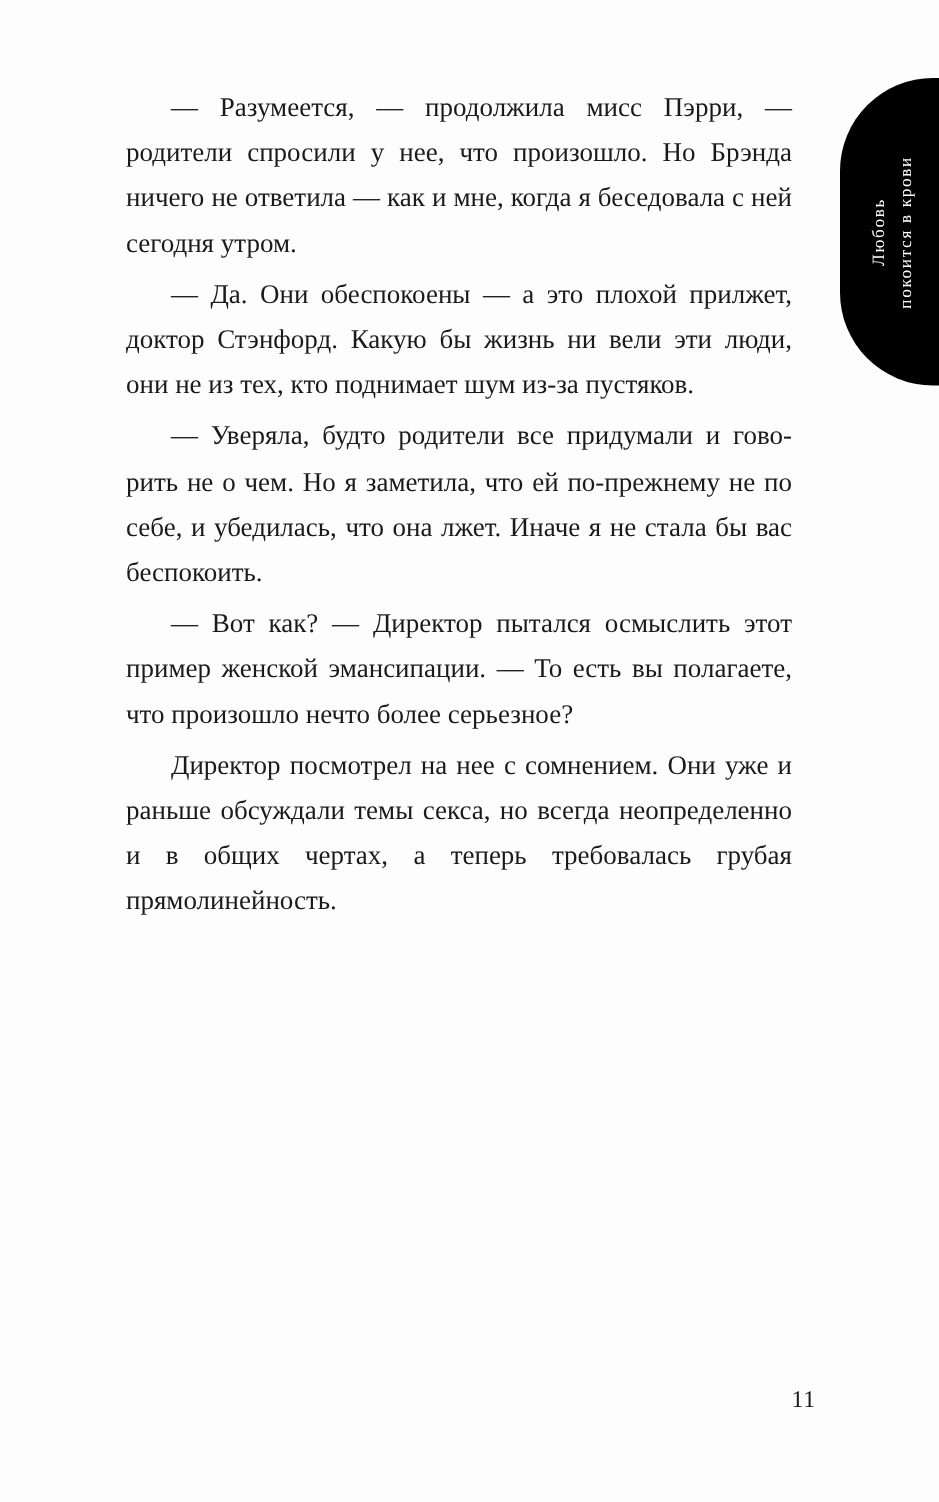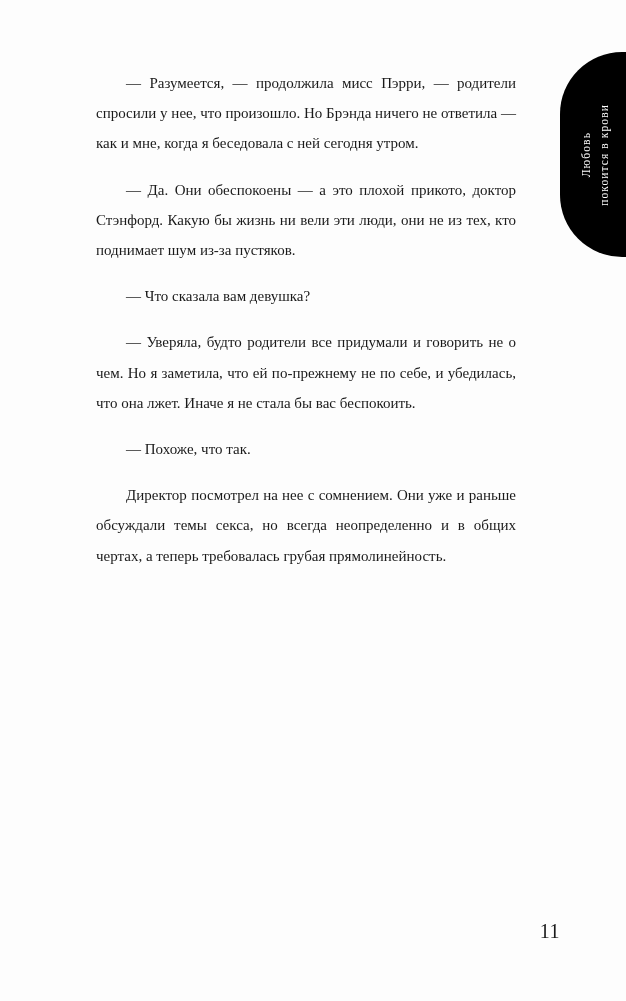--- a/index.html
+++ b/index.html
@@ -58,54 +58,53 @@
   }
 
   .textblock {
     position: absolute;
     left: 80px;
     top: 52px;
     width: 452px;
   }
 
   p.para {
-    margin: 16px;
-    font-size: 15px;
+    margin: 4px;
+    font-size: 18px;
     line-height: 30.2px;
     text-align: justify;
     text-justify: inter-word;
     hyphens: manual;
     text-indent: 30px;
   }
 
   .folio {
     position: absolute;
-    right: 66px;
+    right: 82px;
     bottom: 58px;
-    font-size: 20px;
+    font-size: 16px;
     color: #1a1a1a;
     letter-spacing: 0.5px;
   }
 </style>
 </head>
 <body>
 
 <div class="page">
 
   <div class="edge-tab">
     <div class="edge-tab-inner">
       <div class="edge-tab-text">Любовь</div>
       <div class="edge-tab-text">покоится в крови</div>
     </div>
   </div>
 
   <div class="textblock">
     <p class="para">— Разумеется, — продолжила мисс Пэрри, — родите­ли спросили у нее, что произошло. Но Брэнда ниче­го не ответила — как и мне, когда я беседовала с ней сегодня утром.</p>
-    <p class="para">— Да. Они обеспокоены — а это плохой при­кото, доктор Стэнфорд. Какую бы жизнь ни вели эти люди, они не из тех, кто поднимает шум из-за пустяков.</p>
-    <p class="para">— Что сказала вам девушка?</p>
+    <p class="para">— Да. Они обеспокоены — а это плохой при­лжет, доктор Стэнфорд. Какую бы жизнь ни вели эти люди, они не из тех, кто поднимает шум из-за пустяков.</p>
     <p class="para">— Уверяла, будто родители все придумали и гово­рить не о чем. Но я заметила, что ей по-прежнему не по себе, и убедилась, что она лжет. Иначе я не стала бы вас беспокоить.</p>
-    <p class="para">— Похоже, что так.</p>
+    <p class="para">— Вот как? — Директор пытался осмыслить этот пример женской эмансипации. — То есть вы полагаете, что произошло нечто более серьезное?</p>
     <p class="para">Директор посмотрел на нее с сомнением. Они уже и раньше обсуждали темы секса, но всегда неопреде­ленно и в общих чертах, а теперь требовалась грубая прямолинейность.</p>
   </div>
 
   <div class="folio">11</div>
 
 </div>
 
 </body></html>

